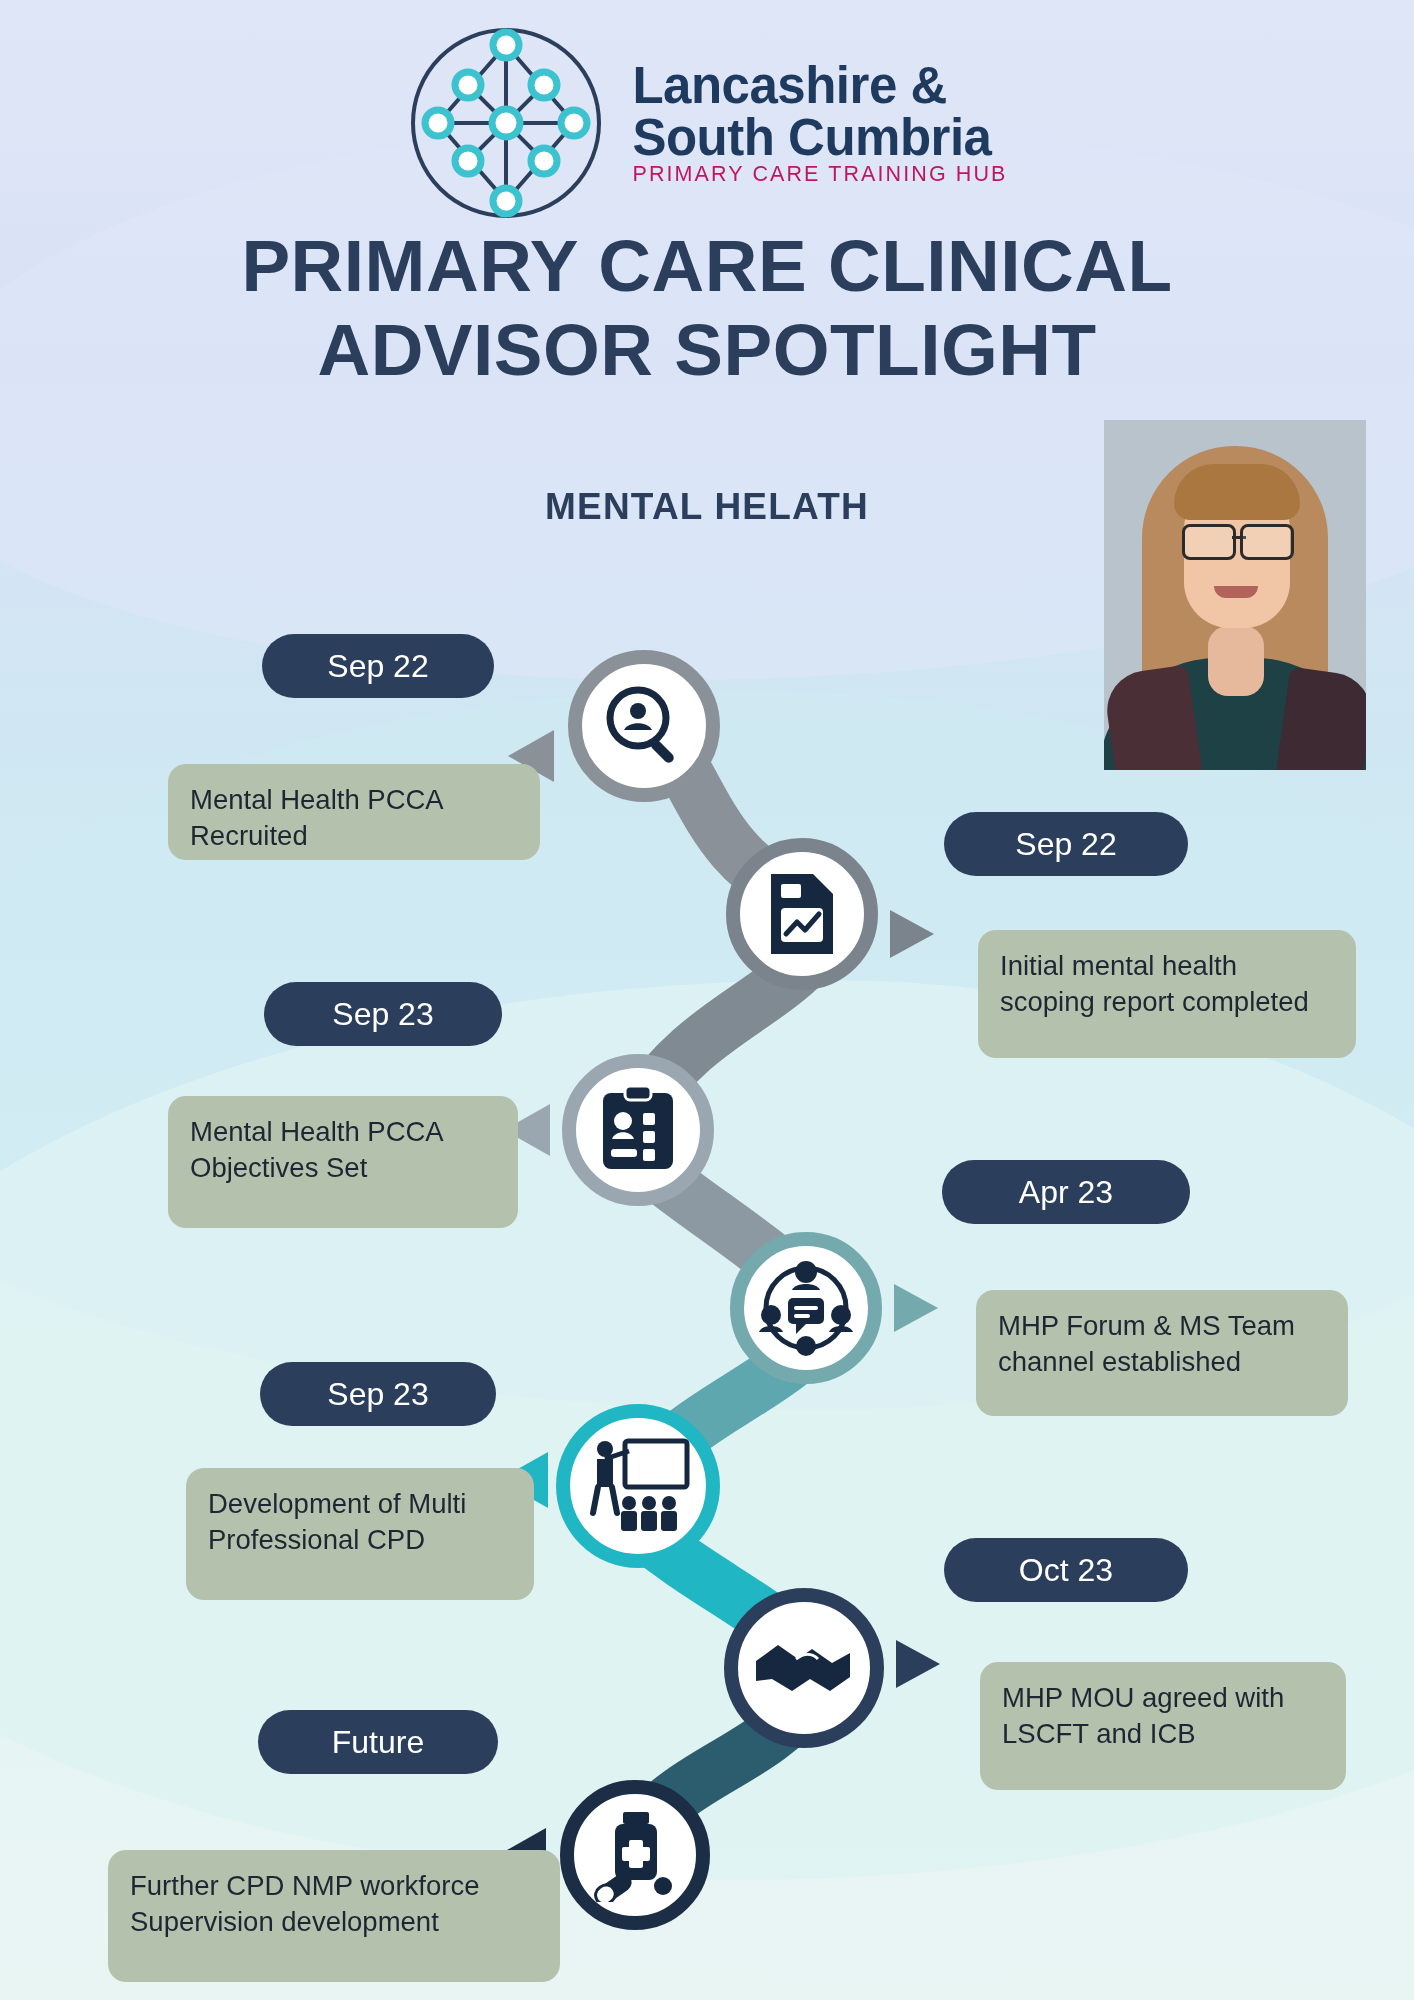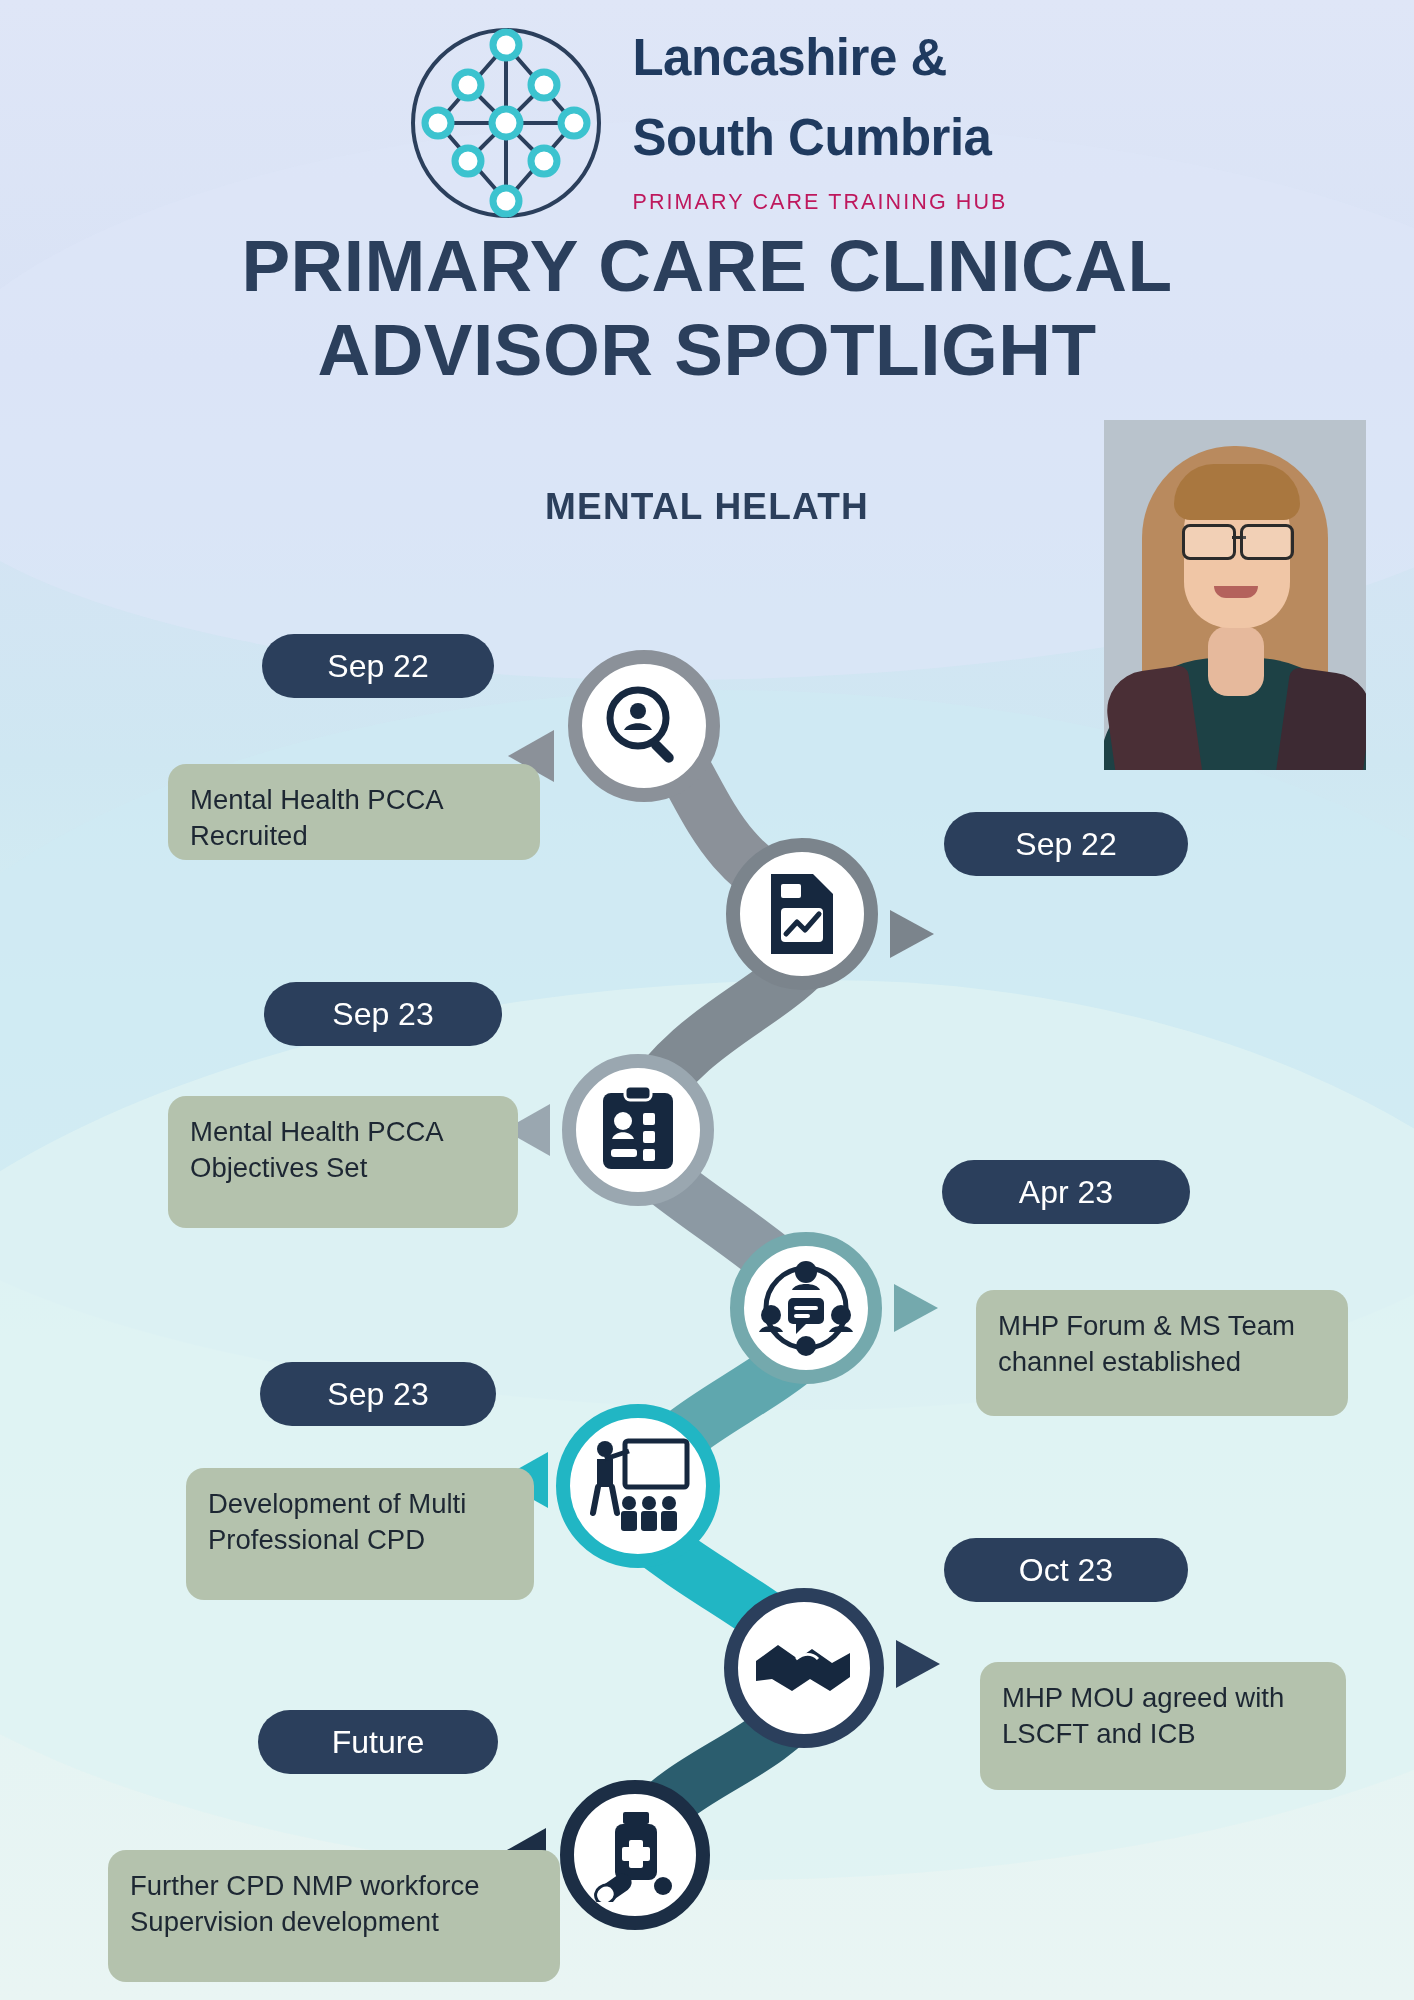--- a/index.html
+++ b/index.html
@@ -70,21 +70,20 @@
     width: 200px;
     height: 200px;
     position: relative;
     flex: 0 0 auto;
   }
   .logo-text {
     display: flex;
     flex-direction: column;
     justify-content: center;
     line-height: 1.02;
-    gap: 28px;
   }
   .logo-line1, .logo-line2 {
     font-size: 51px;
     font-weight: 700;
     color: #1f3a5f;
     letter-spacing: -0.5px;
   }
   .logo-sub {
     margin-top: 0;
     font-size: 21.5px;
@@ -439,19 +438,20 @@
 
   <div class="pill" style="left:262px; top:634px; width:232px;">Sep 22</div>
   <div class="pill" style="left:944px; top:812px; width:244px;">Sep 22</div>
   <div class="pill" style="left:264px; top:982px; width:238px;">Sep 23</div>
   <div class="pill" style="left:942px; top:1160px; width:248px;">Apr 23</div>
   <div class="pill" style="left:260px; top:1362px; width:236px;">Sep 23</div>
   <div class="pill" style="left:944px; top:1538px; width:244px;">Oct 23</div>
   <div class="pill" style="left:258px; top:1710px; width:240px;">Future</div>
 
   <div class="note" style="left:136px; top:764px; width:372px; height:96px;">Mental Health PCCA Recruited</div>
+  <div class="note" style="left:946px; top:930px; width:378px; height:128px;">Initial mental health scoping report completed</div>
   <div class="note" style="left:136px; top:1096px; width:350px; height:132px;">Mental Health PCCA Objectives Set</div>
   <div class="note" style="left:944px; top:1290px; width:372px; height:126px;">MHP Forum &amp; MS Team channel established</div>
   <div class="note" style="left:154px; top:1468px; width:348px; height:132px;">Development of Multi Professional CPD</div>
   <div class="note" style="left:948px; top:1662px; width:366px; height:128px;">MHP MOU agreed with LSCFT and ICB</div>
   <div class="note" style="left:76px; top:1850px; width:452px; height:132px; background:#b4c2ad;">Further CPD NMP workforce Supervision development</div>
 
 </div>
 
 </body></html>

